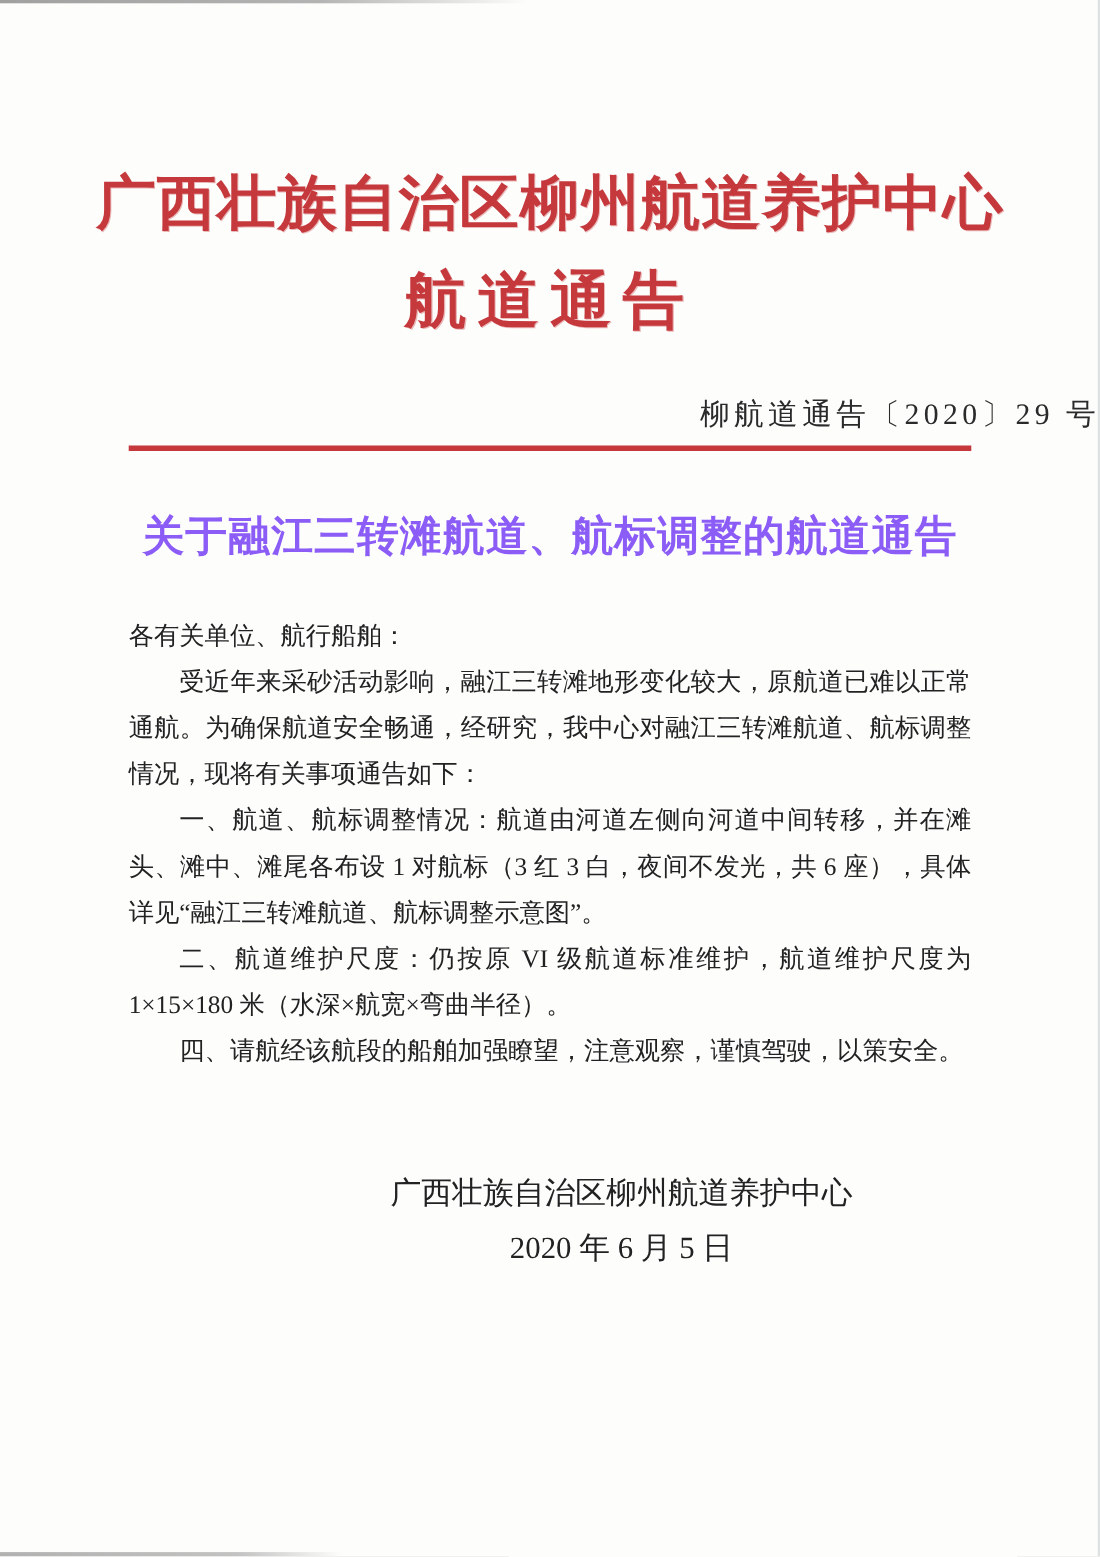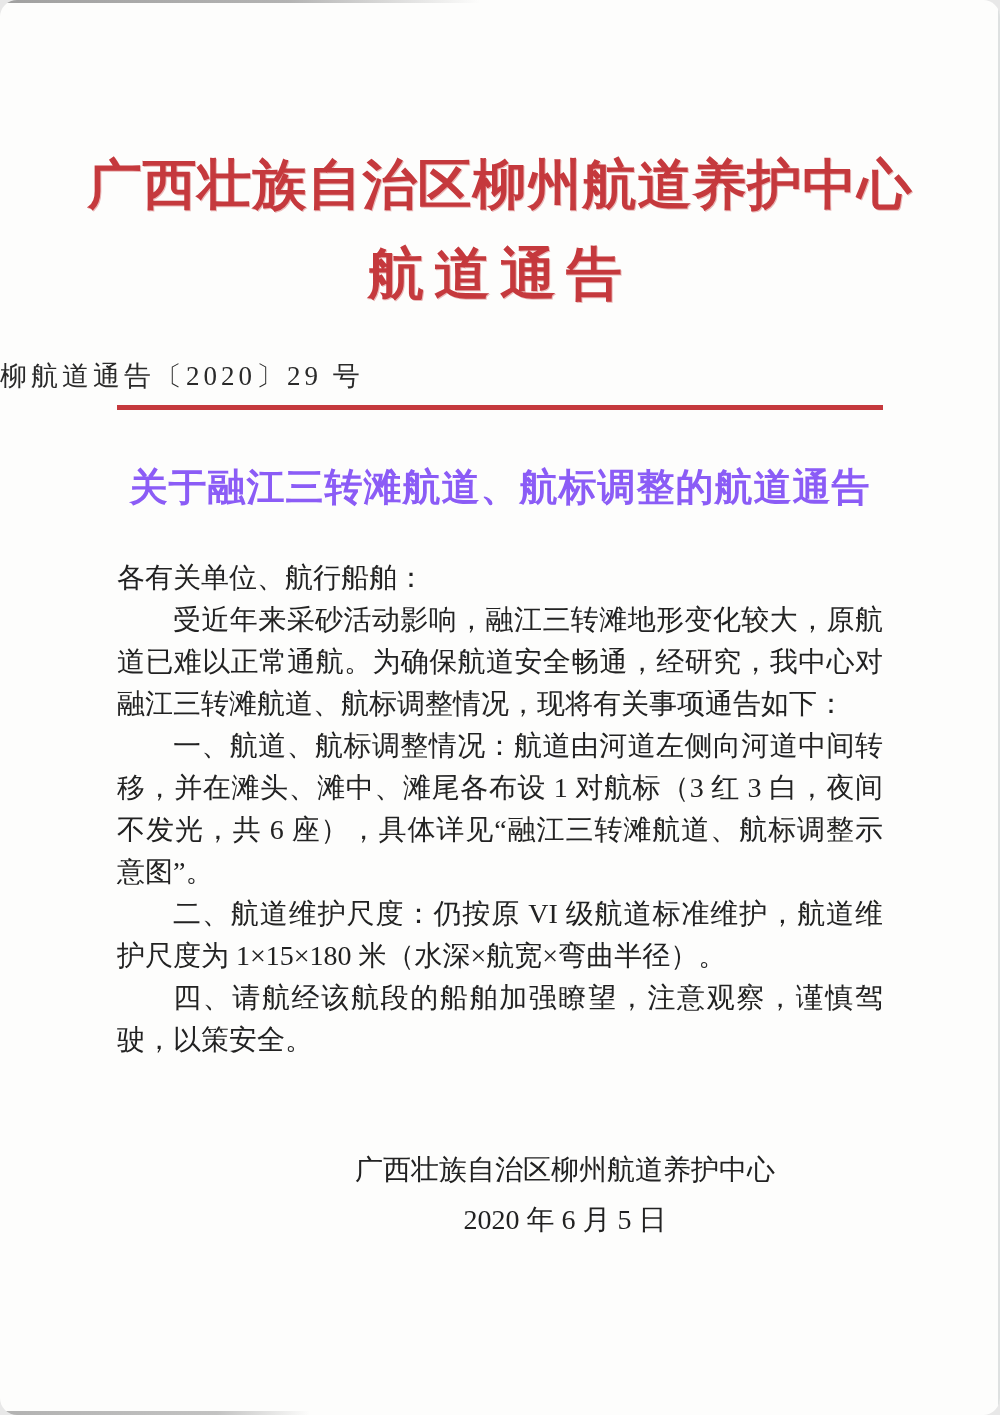--- a/index.html
+++ b/index.html
@@ -9,21 +9,20 @@
     font-family: "Liberation Serif", "DejaVu Serif", serif;
   }
   .page {
     position: relative;
     width: 1000px;
     height: 1415px;
     margin: 0 auto;
     background: #fdfdfc;
     overflow: hidden;
     color: #1f1f1f;
-    border-radius: 17px;
   }
   
   .artifact-top {
     position: absolute;
     top: 0; left: 0;
     width: 480px; height: 3px;
     background: linear-gradient(to right, #555 0%, #777 60%, rgba(120,120,120,0) 100%);
     opacity: .55;
   }
   .artifact-bottom {
@@ -57,21 +56,21 @@
     text-align: center;
     font-size: 56px;
     line-height: 1.0;
     font-weight: bold;
     letter-spacing: 10px;
     color: var(--accent, #c5393d);
     text-shadow: 1px 1px 0 rgba(197,57,61,.35);
   }
   .doc-number {
     margin-top: 56px;
-    text-align: left;
+    text-align: right;
     font-size: 27px;
     letter-spacing: 4px;
     color: #2a2a2a;
   }
   .red-rule {
     width: 766px;
     height: 5px;
     margin: 11px auto 0 auto;
     background: var(--accent, #c5393d);
   }
@@ -80,21 +79,21 @@
     margin-top: 52px;
     text-align: center;
     font-size: 38px;
     font-weight: bold;
     letter-spacing: 1px;
     color: #8b5cf6;
   }
   .doc-body {
     width: 766px;
     margin: 44px auto 0 auto;
-    font-size: 28px;
+    font-size: 23px;
     line-height: 42px;
     text-align: justify;
     color: #222;
   }
   .doc-body p { margin: 0; }
   .salutation { text-indent: 0; }
   .para { text-indent: 2em; }
   .signature-block {
     margin-top: 84px;
     padding-left: 130px;

